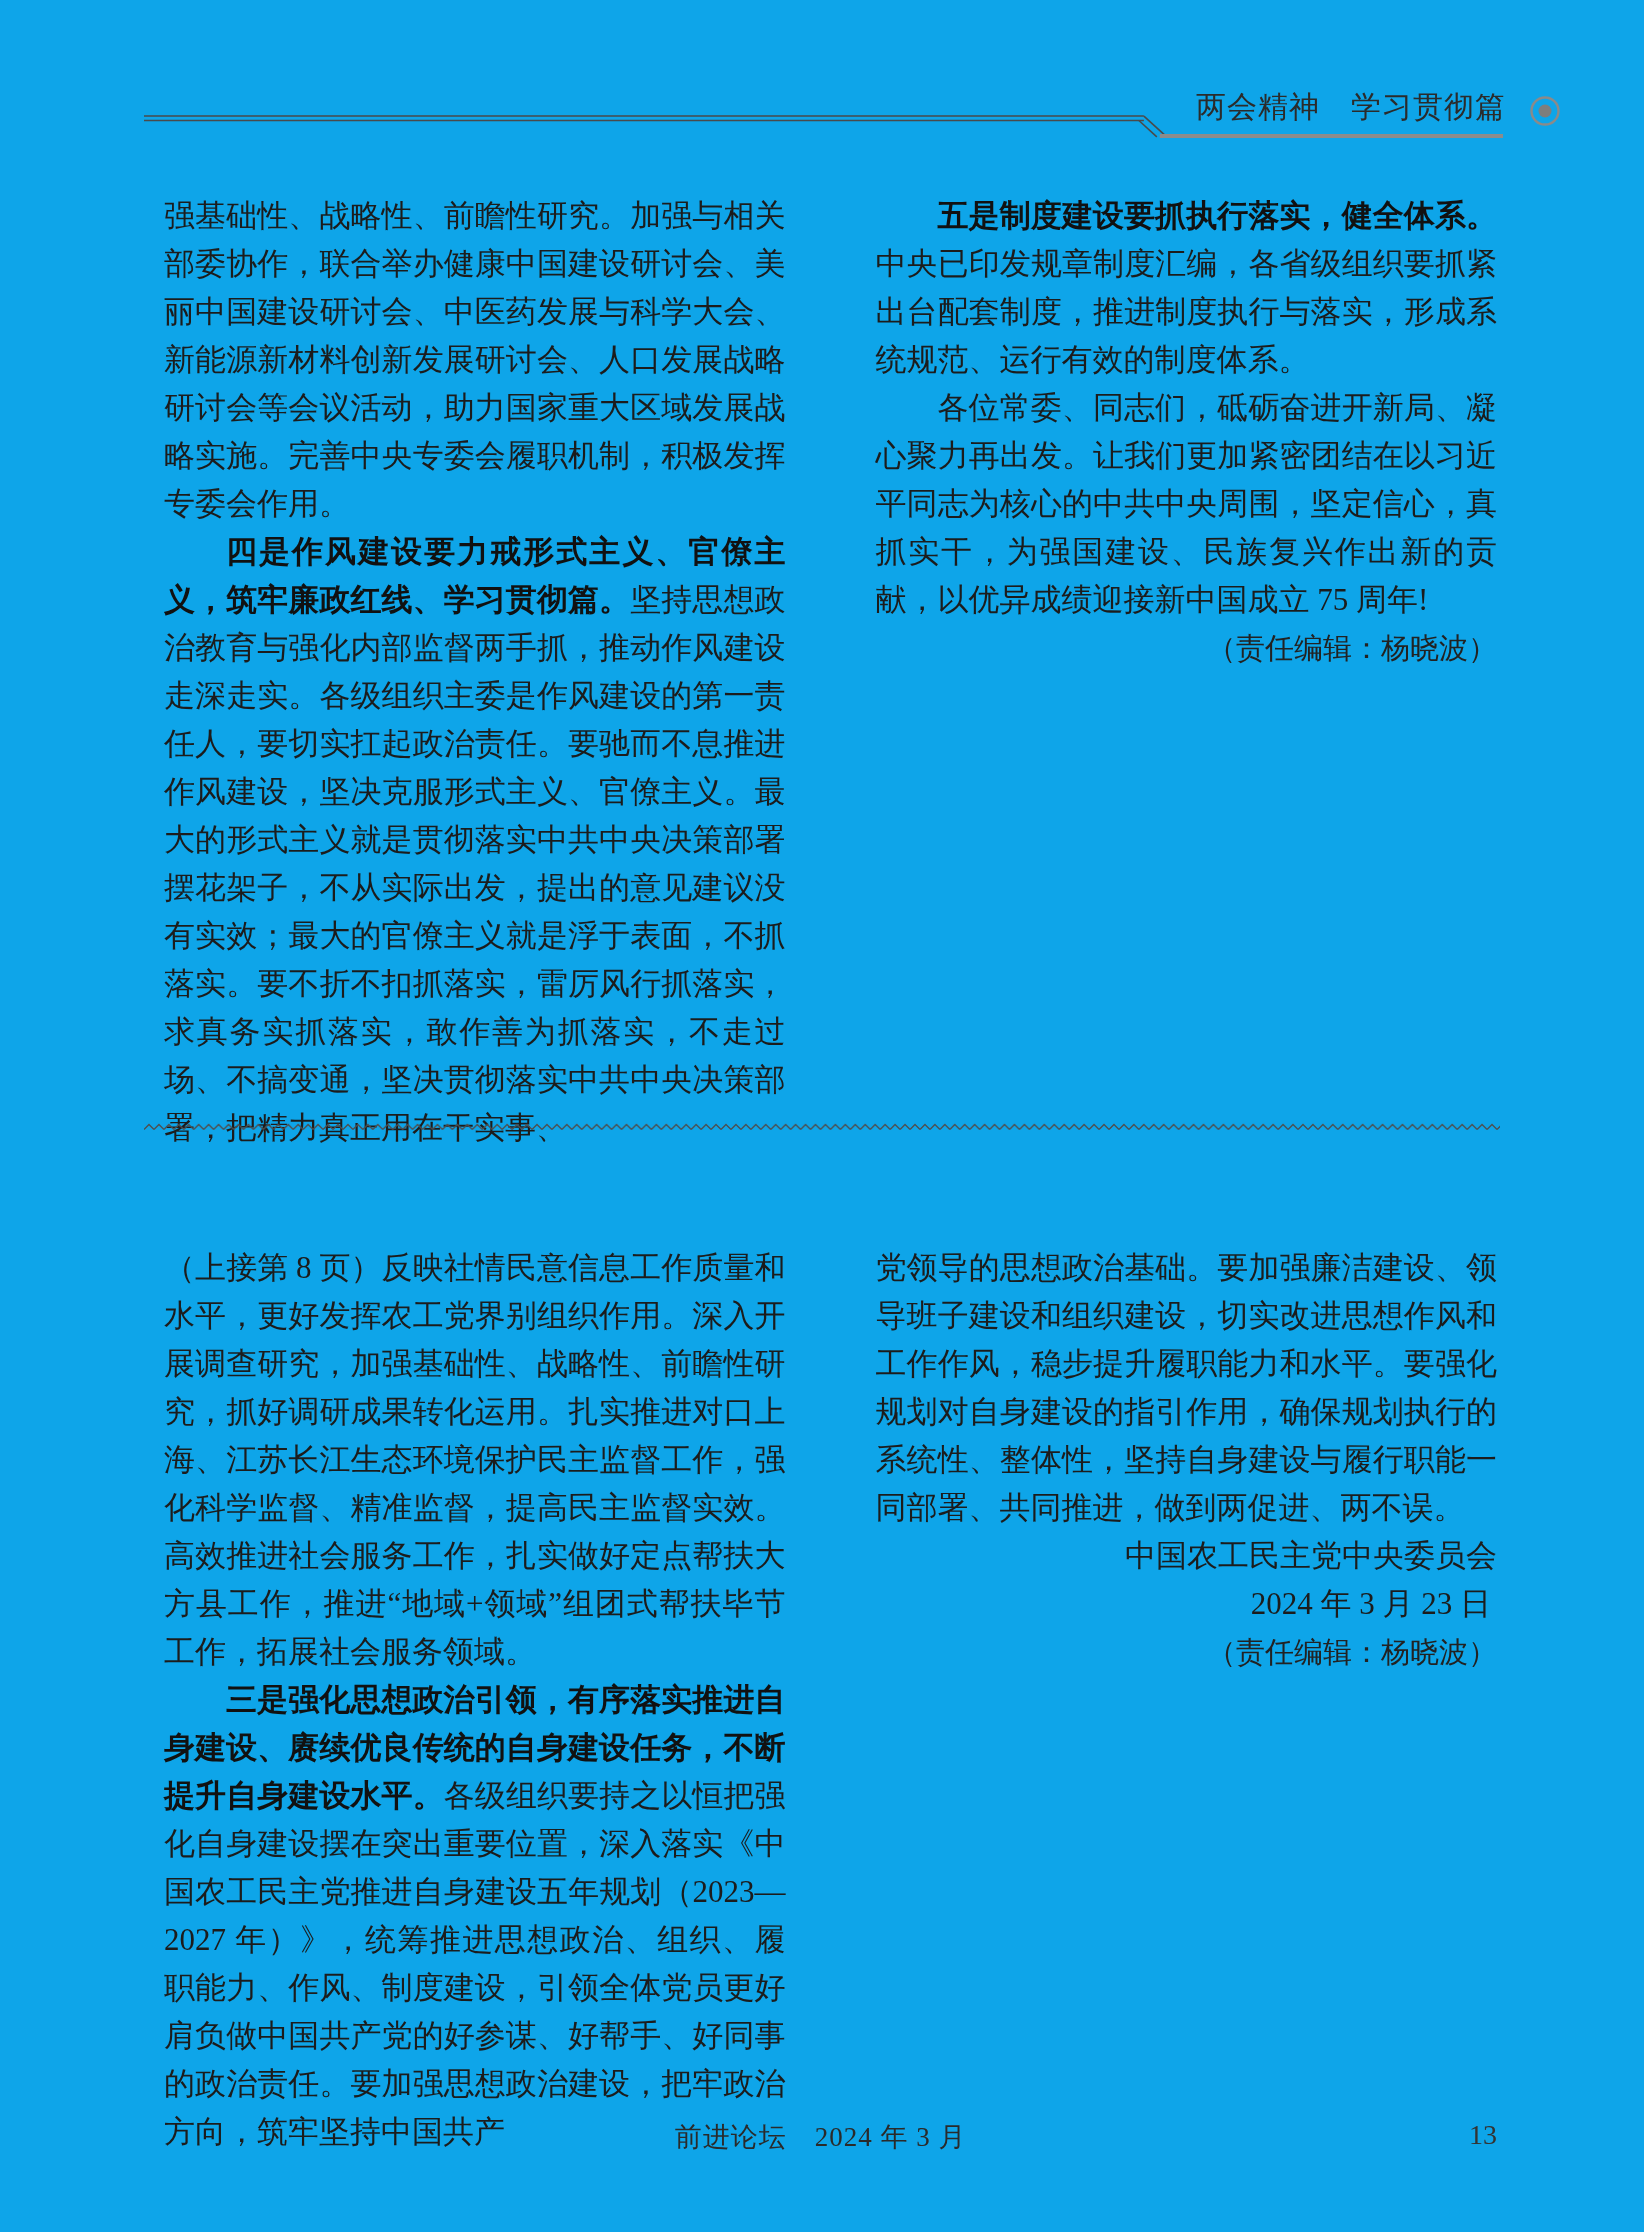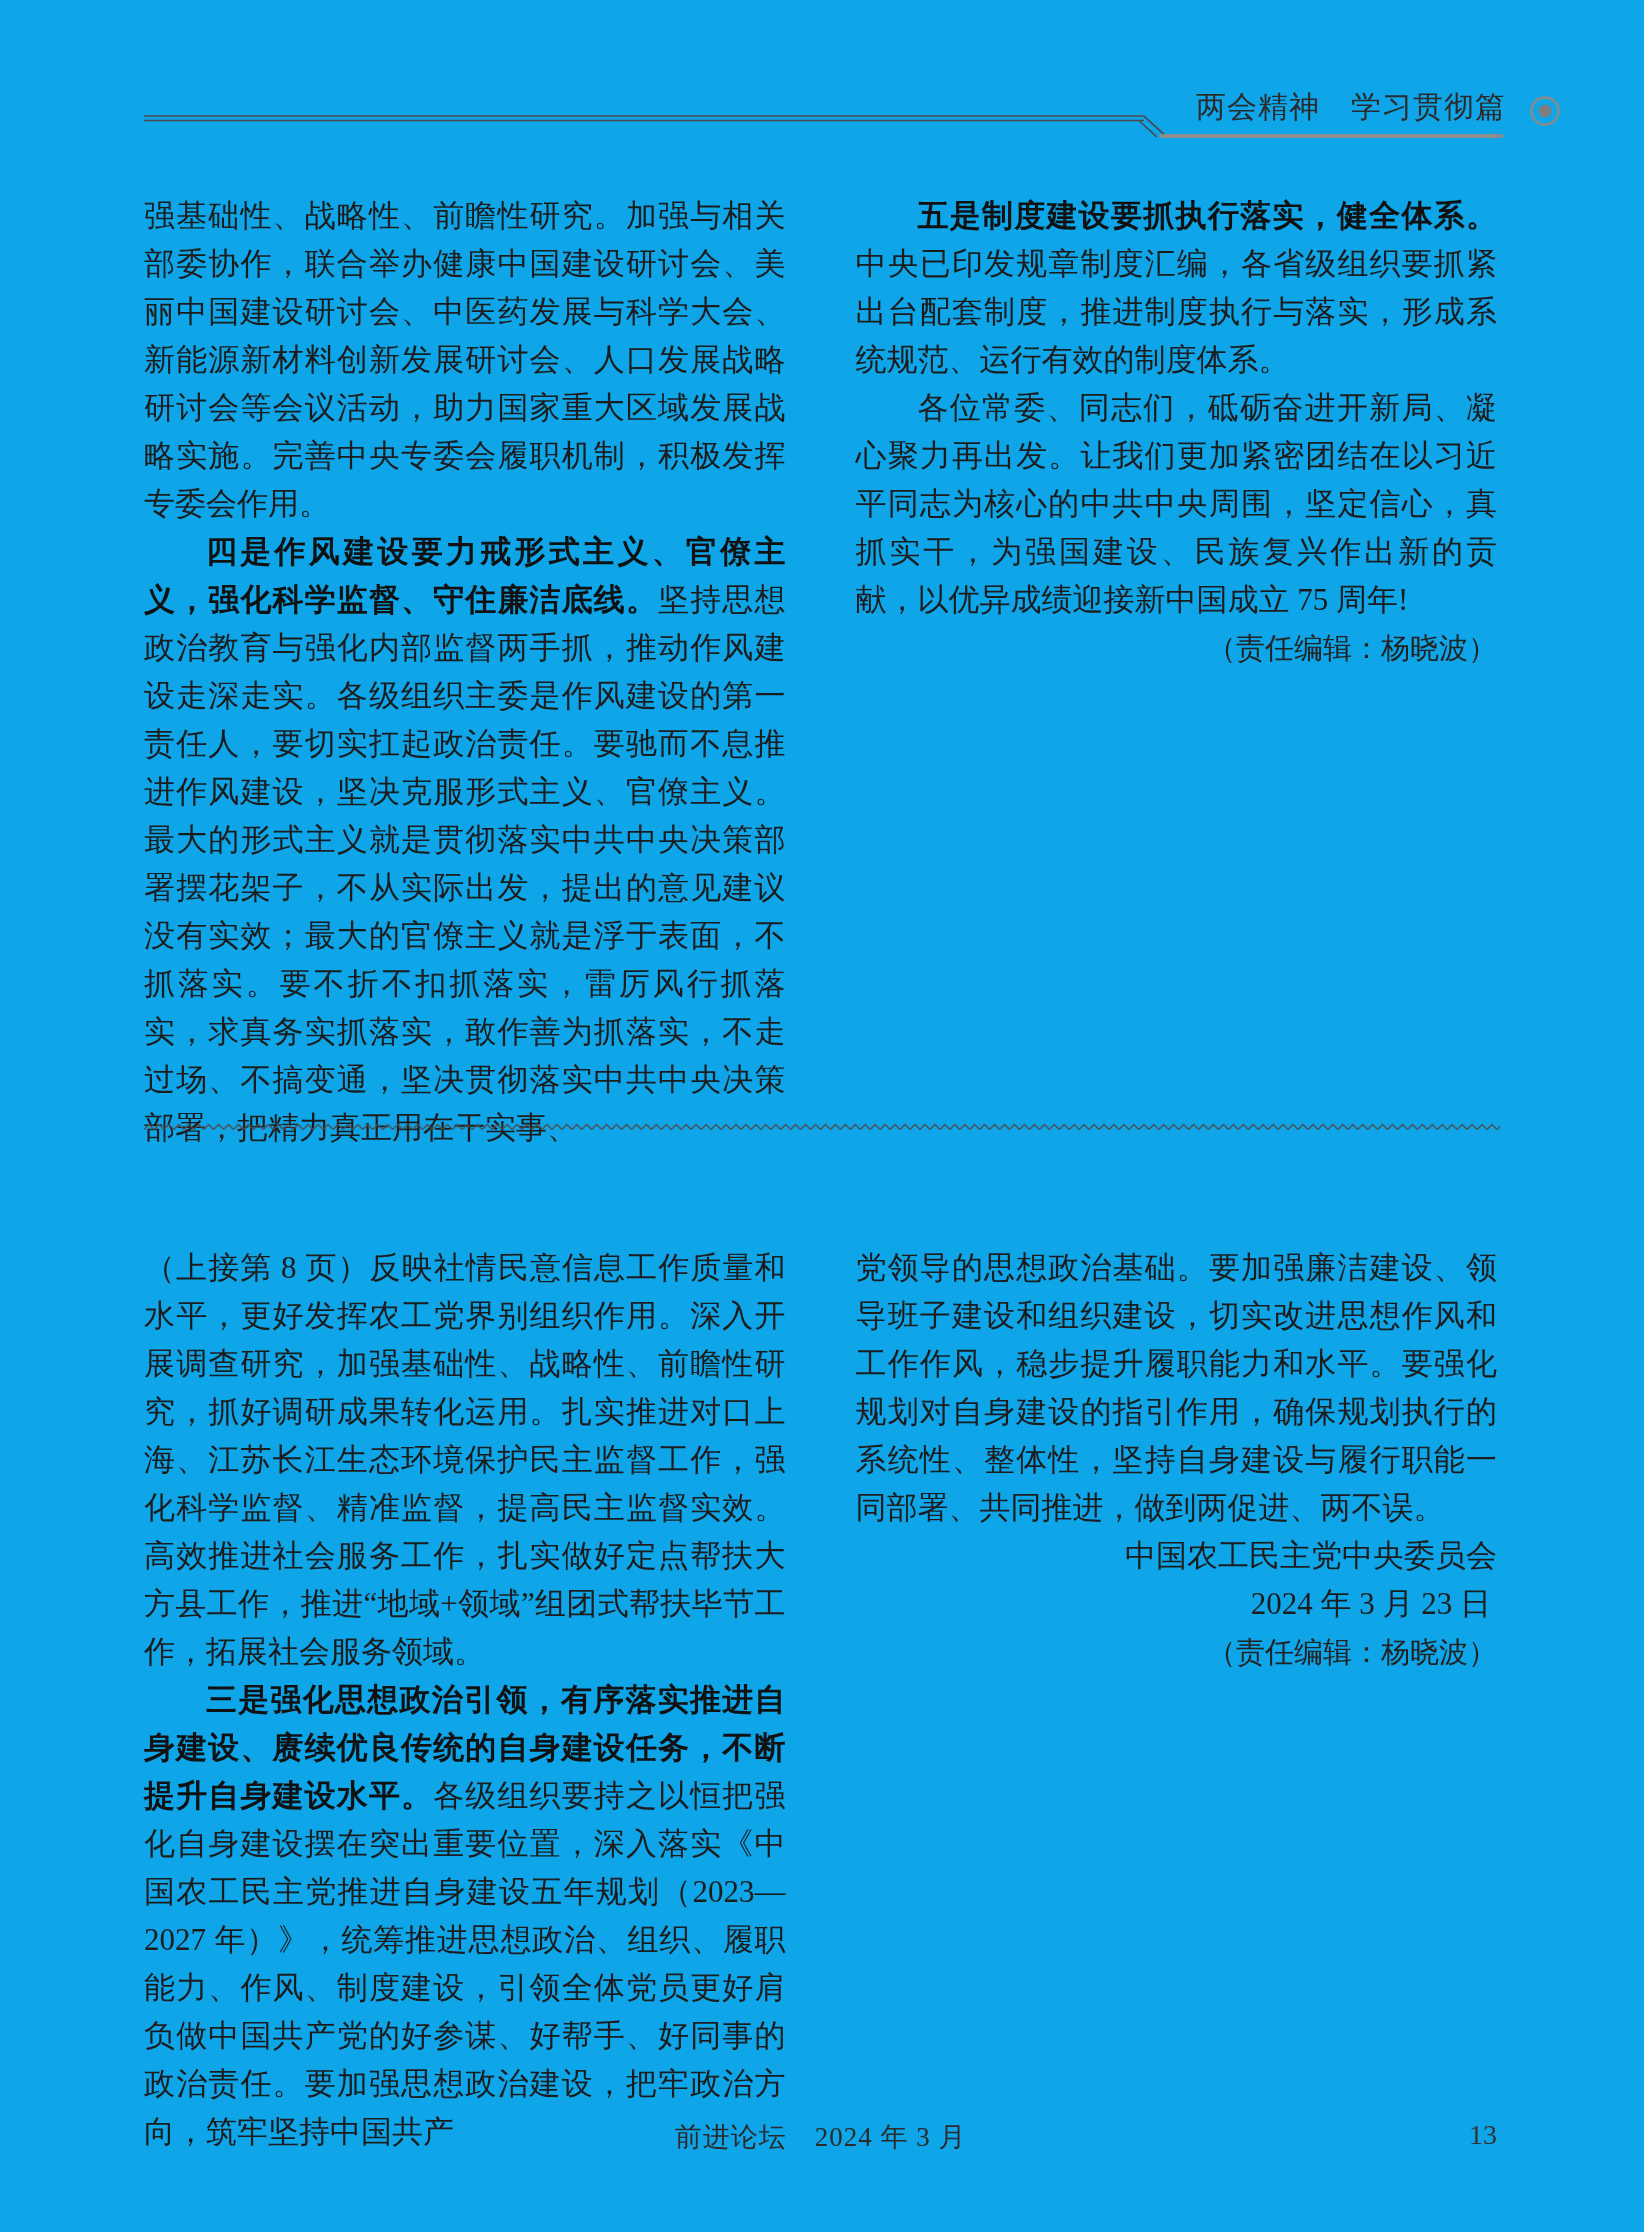--- a/index.html
+++ b/index.html
@@ -19,21 +19,21 @@
     color:#2b2b2b;letter-spacing:1px;
     white-space:nowrap;
   }
   .header-icon{position:absolute;top:95px;left:1529px;width:32px;height:32px;}
   .header-rules{position:absolute;left:144px;top:109px;width:1365px;height:34px;}
   
   .two-col{
     position:absolute;left:144px;width:1353px;
     display:flex;gap:70px;
   }
-  .col{width:642px;}
+  .col{width:642px;margin-left:20px;}
   .section-top{top:192px;}
   .section-bottom{top:1244px;}
   p{margin:0;font-size:31px;line-height:48px;text-align:justify;}
   p.ind{text-indent:62px;}
   .lead{
     font-family:"Liberation Sans","DejaVu Sans",sans-serif;
     font-weight:700;color:#111;
   }
   p.kai{text-align:right;font-size:29px;color:#222;text-indent:0;}
   p.sig{text-align:right;font-size:31px;text-indent:0;}
@@ -64,21 +64,21 @@
     <path d="M0,7 H1005" stroke="#4a4a4a" stroke-width="1.6" fill="none"></path>
     <path d="M0,11.5 H1005" stroke="#4a4a4a" stroke-width="1.6" fill="none"></path>
     <path d="M1005,7 L1028,28" stroke="#4a4a4a" stroke-width="1.6" fill="none"></path>
     <path d="M1000,11.5 L1018,28" stroke="#4a4a4a" stroke-width="1.6" fill="none"></path>
     <path d="M1021,27 H1366" stroke="#8c8c8c" stroke-width="4" fill="none"></path>
   </svg>
 
   <div class="two-col section-top">
     <div class="col">
       <p>强基础性、战略性、前瞻性研究。加强与相关部委协作，联合举办健康中国建设研讨会、美丽中国建设研讨会、中医药发展与科学大会、新能源新材料创新发展研讨会、人口发展战略研讨会等会议活动，助力国家重大区域发展战略实施。完善中央专委会履职机制，积极发挥专委会作用。</p>
-      <p class="ind"><span class="lead">四是作风建设要力戒形式主义、官僚主义，强化科学监督、守住廉洁底线。</span><span>坚持思想政治教育与强化内部监督两手抓，推动作风建设走深走实。各级组织主委是作风建设的第一责任人，要切实扛起政治责任。要驰而不息推进作风建设，坚决克服形式主义、官僚主义。最大的形式主义就是贯彻落实中共中央决策部署摆花架子，不从实际出发，提出的意见建议没有实效；最大的官僚主义就是浮于表面，不抓落实。要不折不扣抓落实，雷厉风行抓落实，求真务实抓落实，敢作善为抓落实，不走过场、不搞变通，坚决贯彻落实中共中央决策部署，把精力真正用在干实事、</span></p>
+      <p class="ind"><span class="lead">四是作风建设要力戒形式主义、官僚主义，筑牢廉政红线、学习贯彻篇。</span><span>坚持思想政治教育与强化内部监督两手抓，推动作风建设走深走实。各级组织主委是作风建设的第一责任人，要切实扛起政治责任。要驰而不息推进作风建设，坚决克服形式主义、官僚主义。最大的形式主义就是贯彻落实中共中央决策部署摆花架子，不从实际出发，提出的意见建议没有实效；最大的官僚主义就是浮于表面，不抓落实。要不折不扣抓落实，雷厉风行抓落实，求真务实抓落实，敢作善为抓落实，不走过场、不搞变通，坚决贯彻落实中共中央决策部署，把精力真正用在干实事、</span></p>
     </div>
     <div class="col">
       <p class="ind"><span class="lead">五是制度建设要抓执行落实，健全体系。</span><span>中央已印发规章制度汇编，各省级组织要抓紧出台配套制度，推进制度执行与落实，形成系统规范、运行有效的制度体系。</span></p>
       <p class="ind">各位常委、同志们，砥砺奋进开新局、凝心聚力再出发。让我们更加紧密团结在以习近平同志为核心的中共中央周围，坚定信心，真抓实干，为强国建设、民族复兴作出新的贡献，以优异成绩迎接新中国成立 75 周年!</p>
       <p class="kai">（责任编辑：杨晓波）</p>
     </div>
   </div>
 
   <svg class="divider" viewBox="0 0 1363 12" preserveAspectRatio="none" aria-hidden="true">
     <defs>

